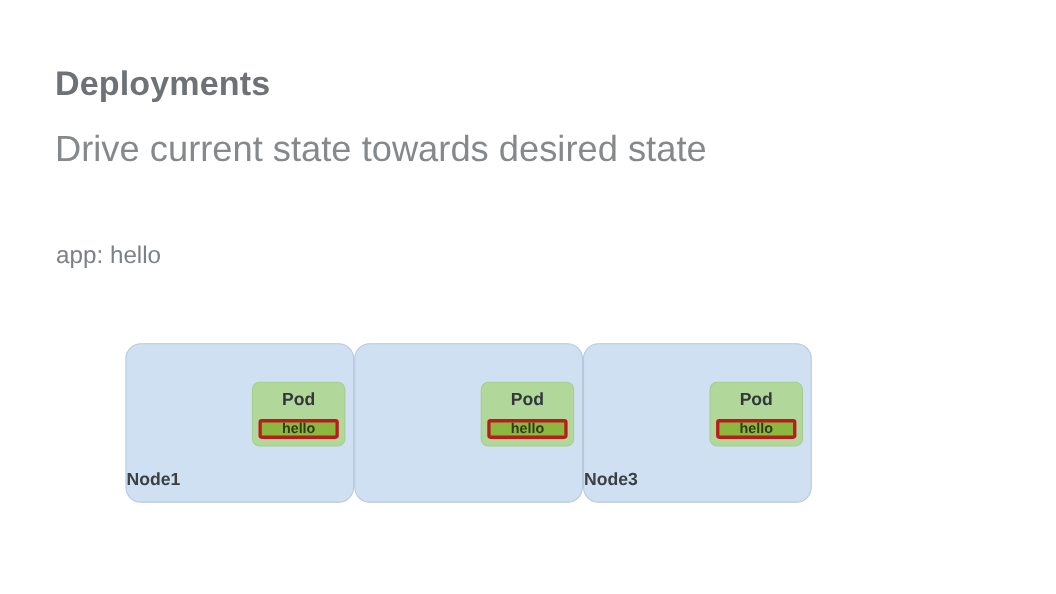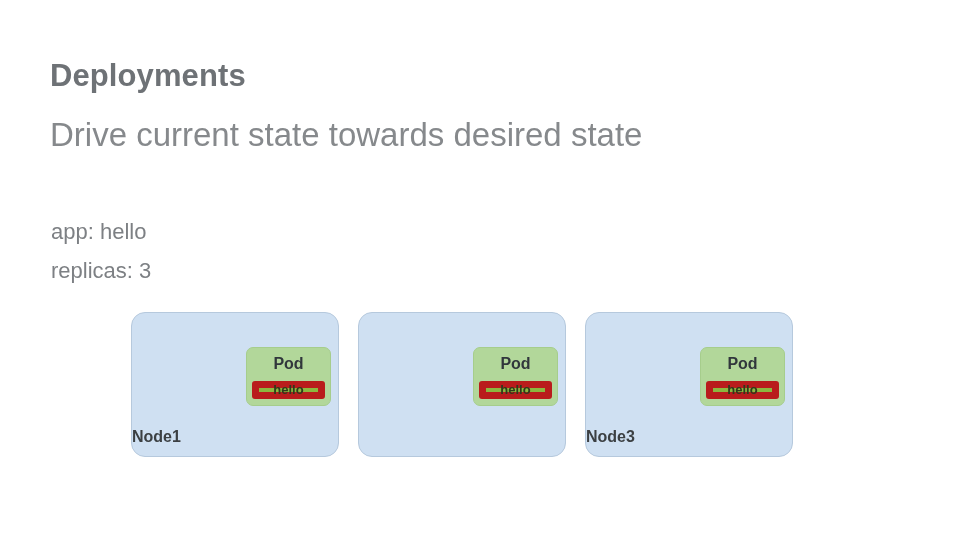--- a/index.html
+++ b/index.html
@@ -53,24 +53,23 @@
     white-space: nowrap;
     margin-top: 32px;
   }
   .spec-line {
     display: block;
   }
 
   
   .node-row {
     position: absolute;
-    left: 131px;
+    left: 114px;
     top: 312px;
     display: flex;
-    gap: 19px;
   }
 
   .node-box {
     width: 208px;
     height: 145px;
     background: #cfe0f2;
     border: 1px solid #b6c9dd;
     border-radius: 14px;
     position: relative;
     box-sizing: border-box;
@@ -100,21 +99,21 @@
     line-height: 18px;
   }
 
   .container-chip {
     position: absolute;
     left: 5px;
     right: 5px;
     bottom: 6px;
     height: 18px;
     background: #8cb83f;
-    border: 7px solid #b91c1c;
+    border: 3px solid #b91c1c;
     border-radius: 3px;
     box-sizing: border-box;
     display: flex;
     align-items: center;
     justify-content: center;
   }
 
   .container-chip-label {
     font-size: 13px;
     font-weight: bold;
@@ -138,21 +137,20 @@
 <body>
 
 <div class="slide">
 
   <div class="page-title">Deployments</div>
 
   <div class="page-subtitle">Drive current state towards desired state</div>
 
   <div class="spec-block">
     <span class="spec-line">app: hello</span>
-    <span class="spec-line">replicas: 3</span>
   </div>
 
   <div class="node-row">
 
     <div class="node-box">
       <div class="pod-card">
         <div class="pod-label">Pod</div>
         <div class="container-chip">
           <span class="container-chip-label">hello</span>
         </div>

